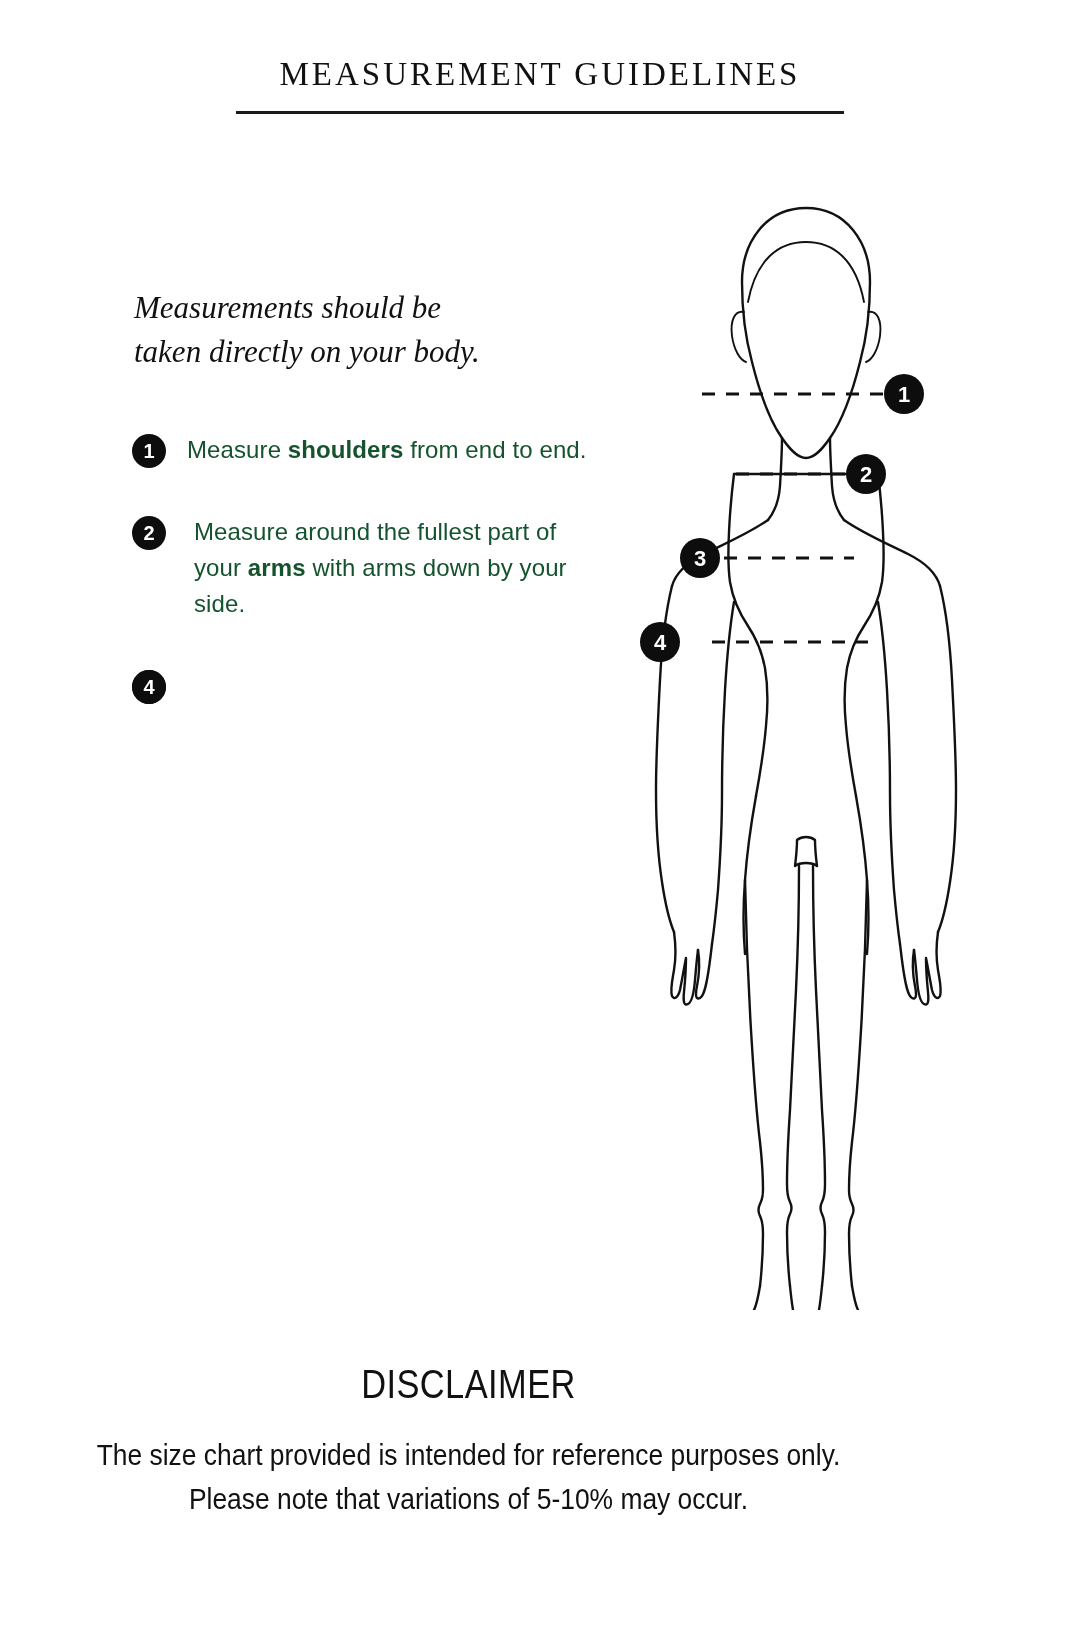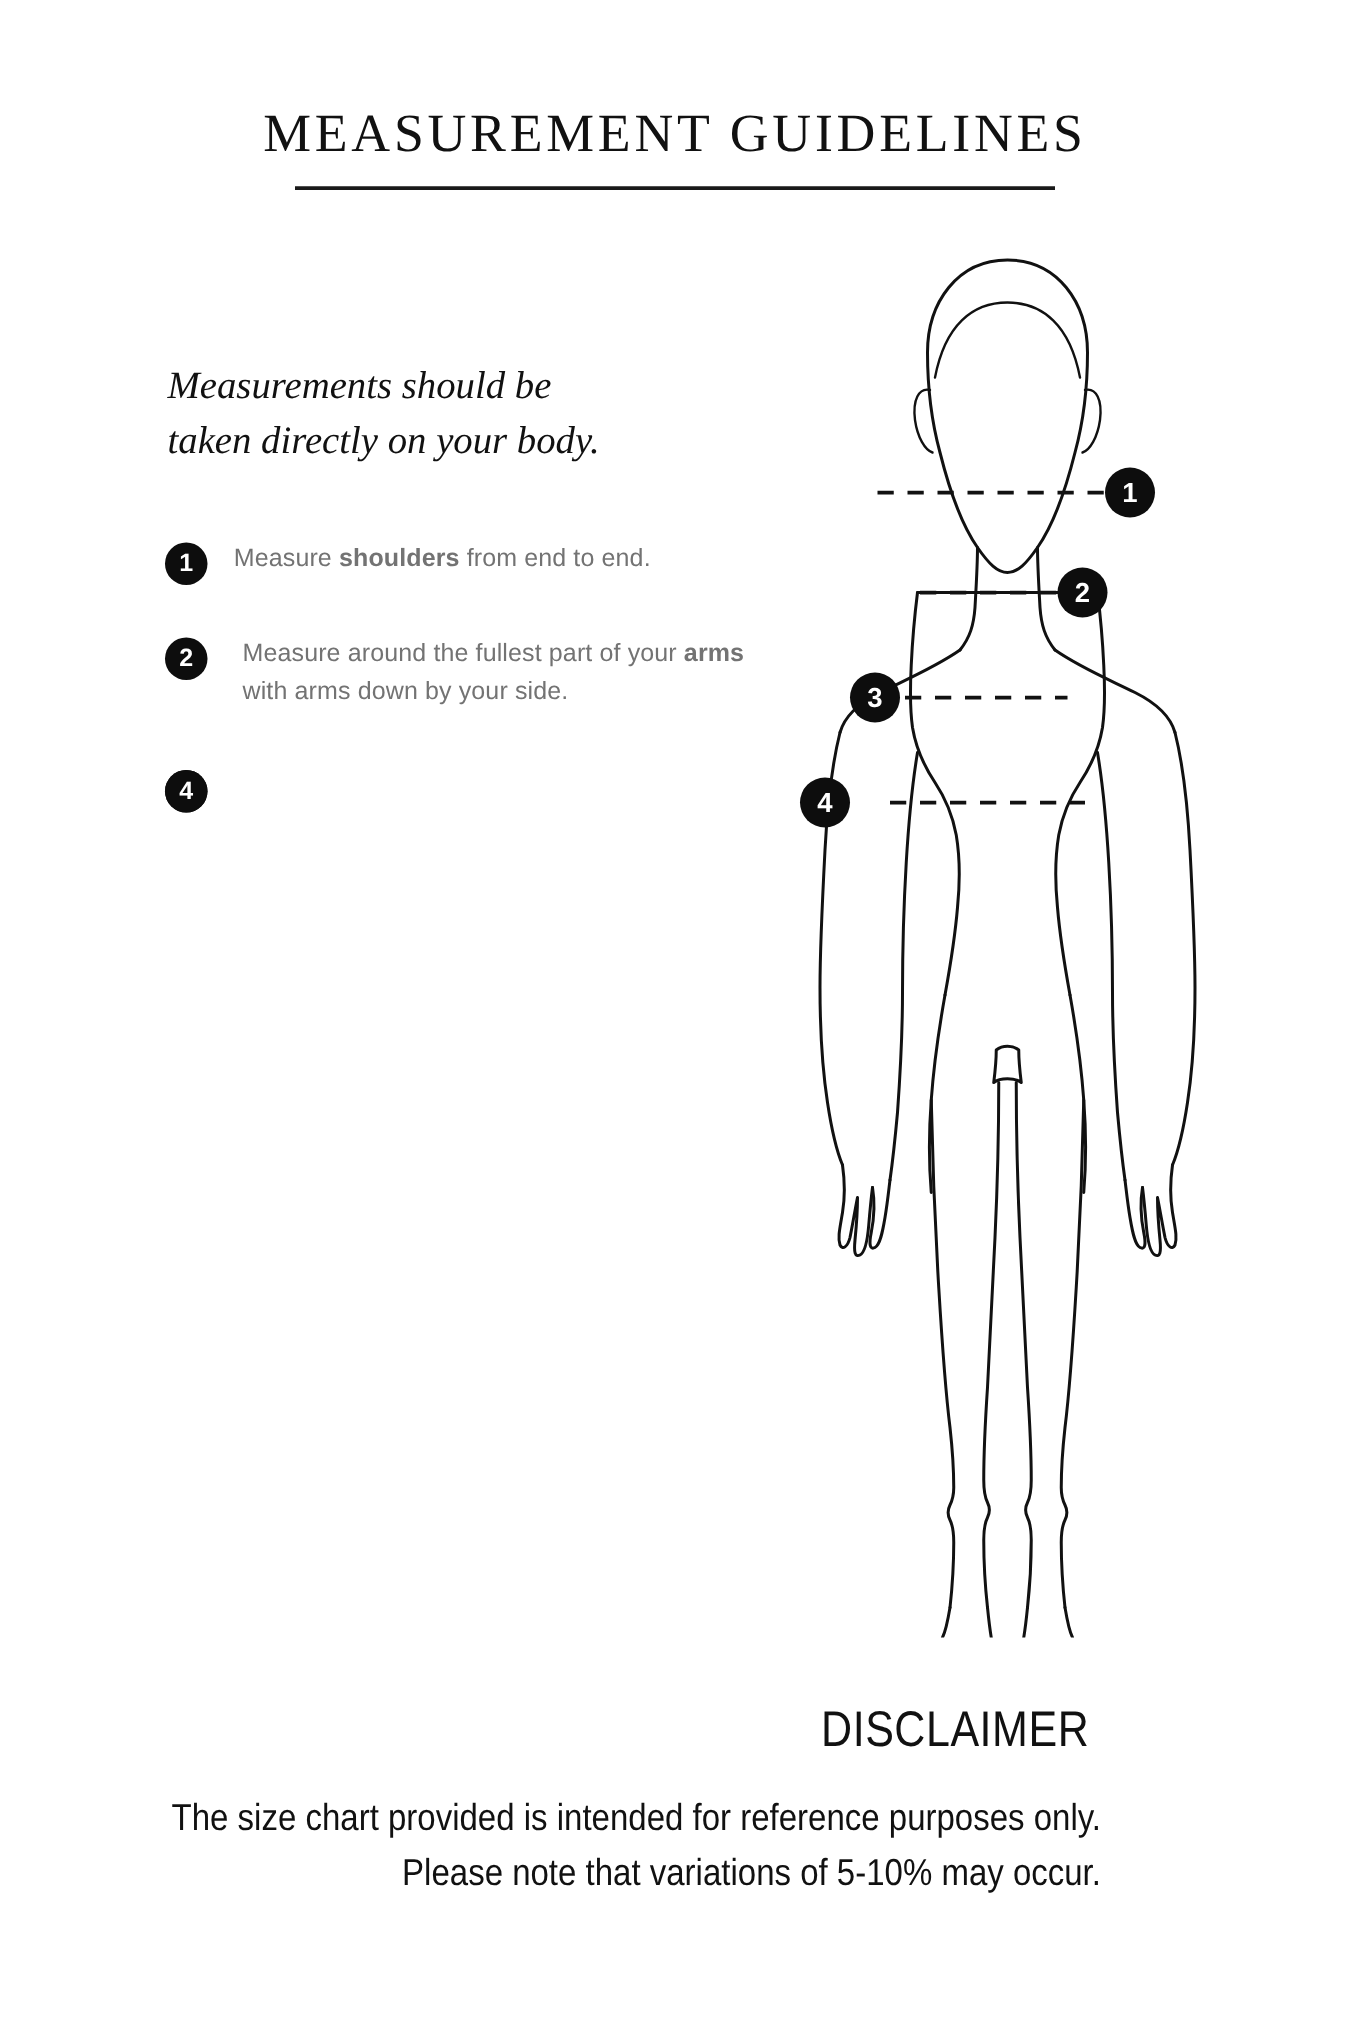--- a/index.html
+++ b/index.html
@@ -20,27 +20,26 @@
   
   #header {
     position: absolute;
     left: 0;
     top: 58px;
     width: 1080px;
     text-align: center;
   }
   #page-title {
     font-family: "Liberation Serif", "DejaVu Serif", serif;
-    font-size: 43px;
+    font-size: 33px;
     letter-spacing: 3.0px;
     color: #111111;
     font-weight: 400;
     line-height: 1.0;
     white-space: nowrap;
-    margin-top: 28px;
   }
   #title-rule {
     width: 608px;
     height: 3px;
     background: #1a1a1a;
     margin: 20px auto 0 auto;
   }
 
   
   #intro {
@@ -77,23 +76,23 @@
     border-radius: 50%;
     background: #0d0d0d;
     color: #ffffff;
     font-size: 20px;
     font-weight: 700;
     line-height: 34px;
     text-align: center;
     font-family: "Liberation Sans", sans-serif;
   }
   .step-text {
-    font-size: 20px;
+    font-size: 24px;
     line-height: 1.50;
-    color: #737373;
+    color: #14532d;
     font-weight: 400;
     letter-spacing: 0.1px;
   }
   .step-text b { font-weight: 700; }
 
   
   #step-1 { margin-bottom: 46px; }
   #step-2 { margin-bottom: 46px; }
   #step-3 { margin-bottom: 46px; }
   #step-1 .step-text, #step-1 .badge { }
@@ -109,21 +108,21 @@
     height: 1120px;
   }
   #figure-svg { display: block; }
 
   
   #disclaimer {
     position: absolute;
     left: 0;
     top: 1362px;
     width: 937px;
-    text-align: right;
+    text-align: center;
   }
   #disclaimer-title {
     font-family: "Liberation Sans Narrow", "Liberation Sans", sans-serif;
     font-size: 40px;
     font-weight: 400;
     letter-spacing: 0.5px;
     color: #111111;
     transform: scaleX(0.86);
     transform-origin: center;
   }

